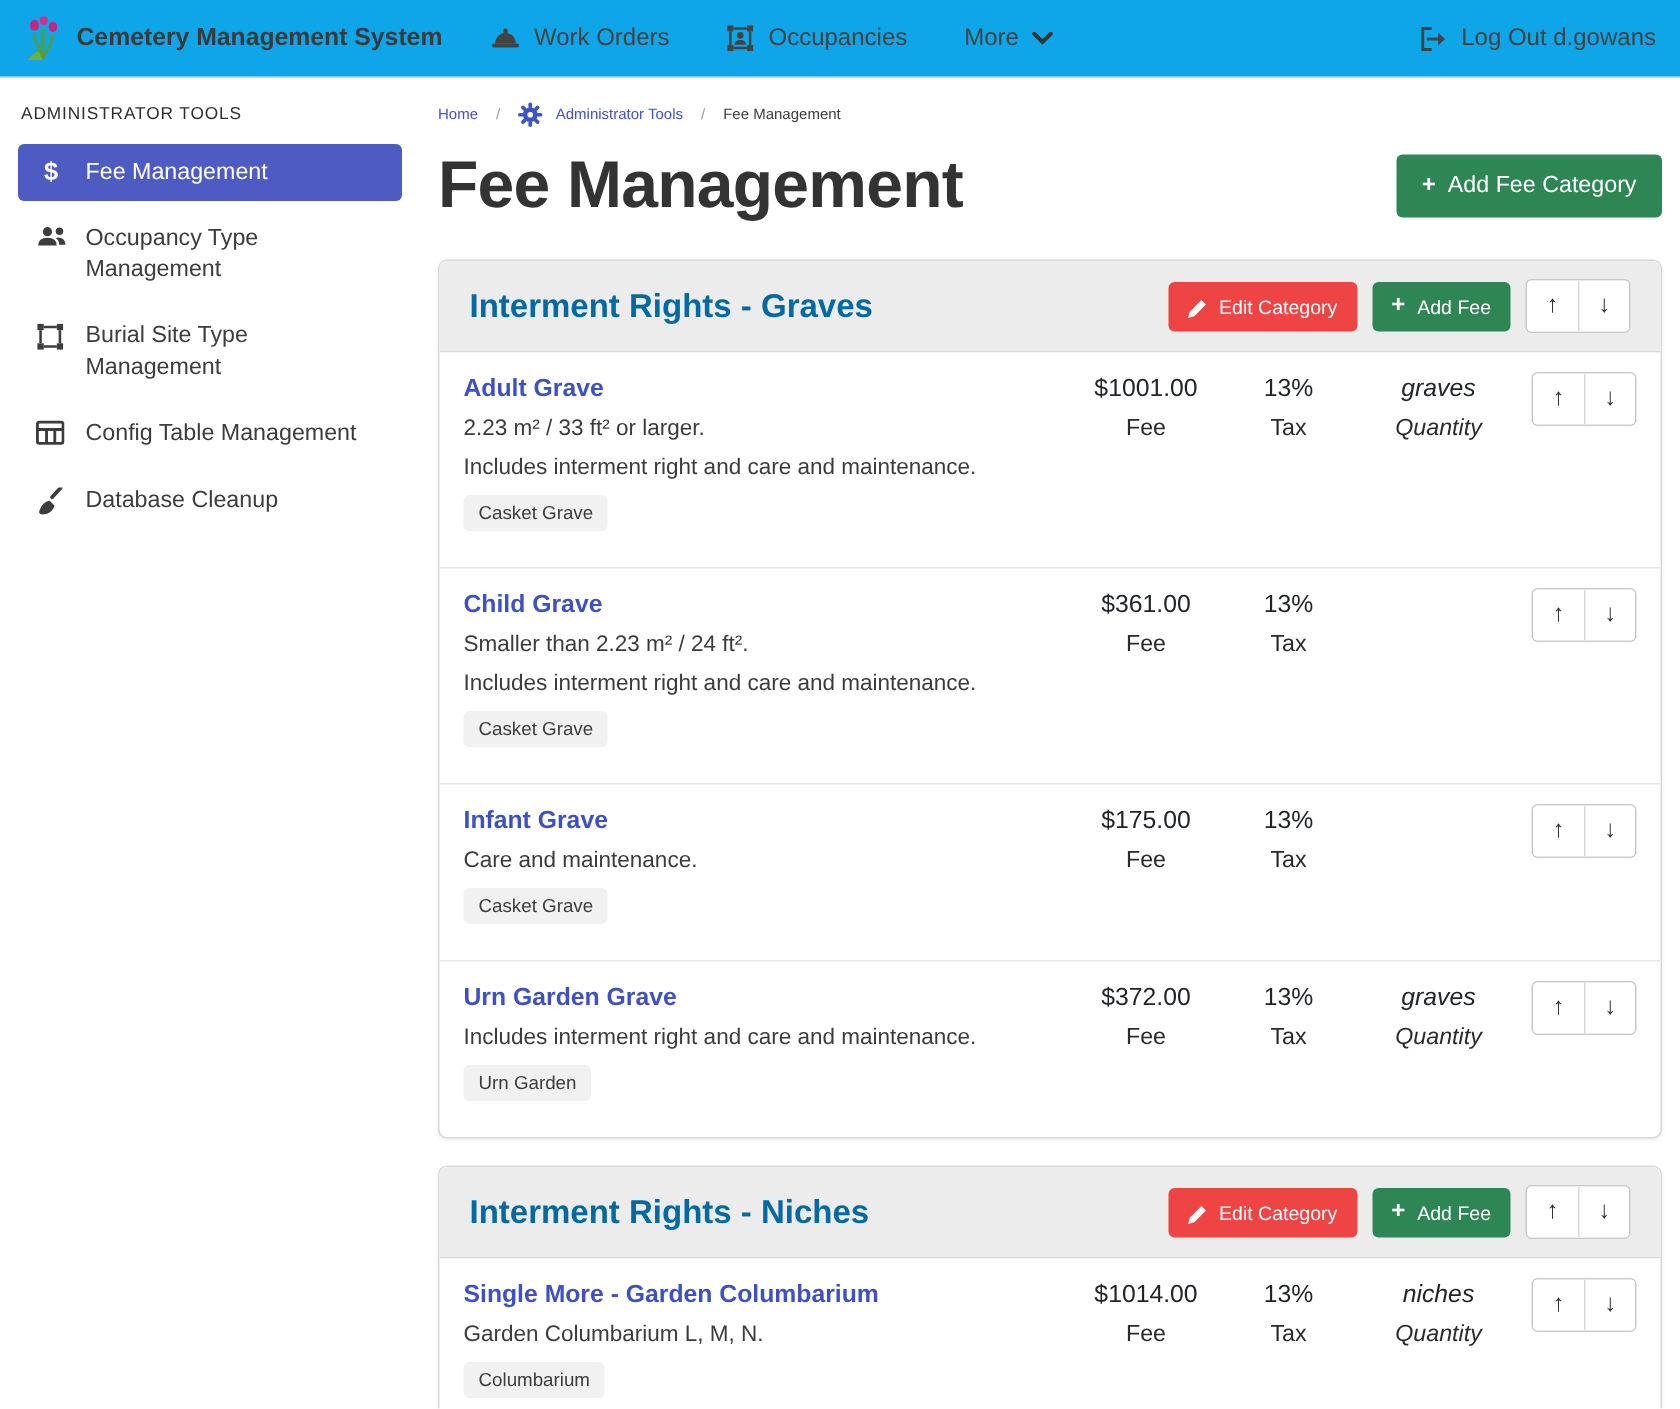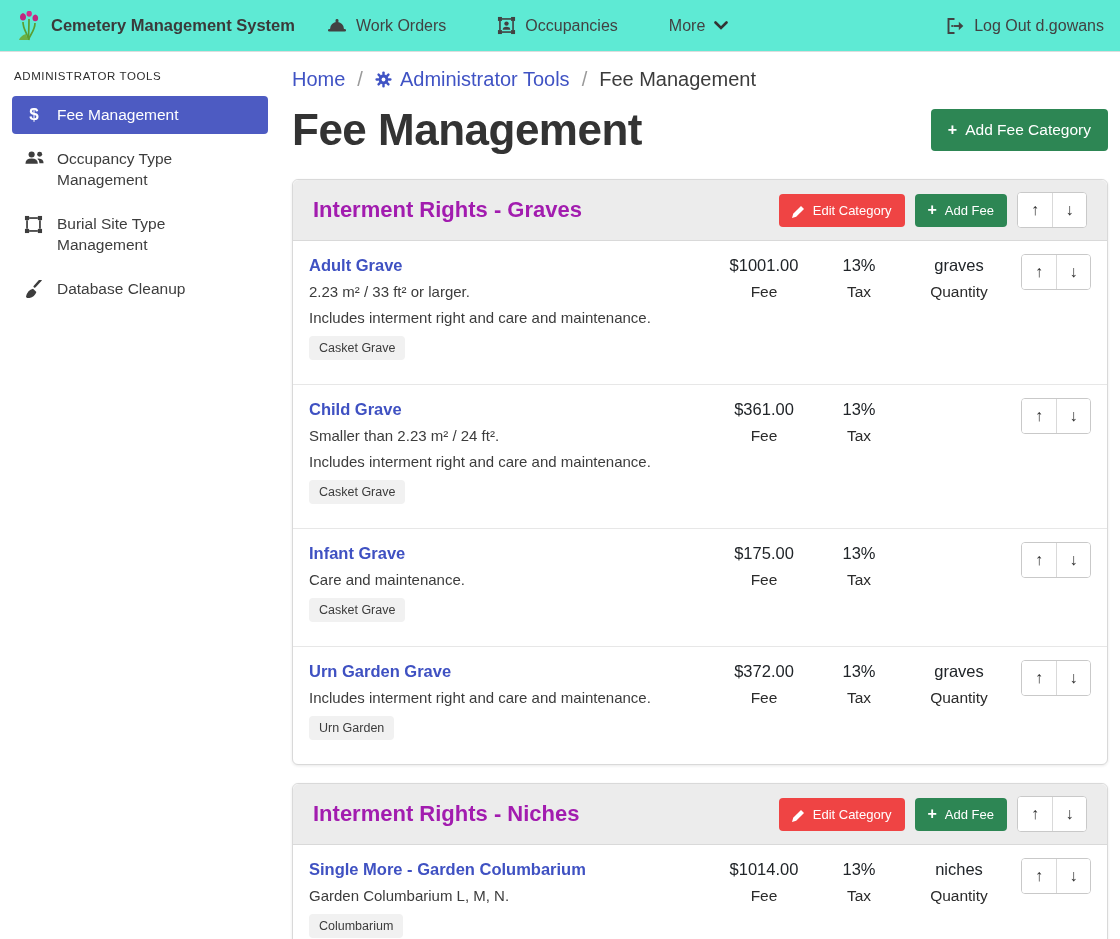--- a/index.html
+++ b/index.html
@@ -2,77 +2,77 @@
 <html><head>
 <meta charset="utf-8">
 <style>
   * { box-sizing: border-box; margin: 0; padding: 0; }
   html,body { width:1120px; height:939px; overflow:hidden; }
   body {
     font-family:"Liberation Sans", sans-serif;
     color:#3c3c3c; background:#fff;
   }
   
-  .navbar{height:52px;background:#5eead4;border-bottom:1px solid #ddd;
+  .navbar{height:52px;background:#0ea5e9;border-bottom:1px solid #ddd;
     display:flex;align-items:center;padding:0 16px;}
   .brand{display:flex;align-items:center;gap:9px;font-weight:bold;
     font-size:16.5px;color:#3a3a3a;cursor:pointer;}
-  .nav-items{display:flex;align-items:center;margin-left:32px;gap:51px;}
+  .nav-items{display:flex;align-items:center;margin-left:32px;gap:38px;}
   .nav-item{display:flex;align-items:center;gap:9px;font-size:16px;color:#424242;cursor:pointer;}
   .nav-right{margin-left:auto;display:flex;align-items:center;gap:9px;
     font-size:16px;color:#424242;cursor:pointer;}
   
   .layout{display:flex;height:887px;}
   .sidebar{width:280px;flex-shrink:0;padding:10px 12px;}
   .sidebar-heading{font-size:11.5px;letter-spacing:.6px;color:#2e2e2e;
     margin:8px 2px 14px;font-weight:400;}
   .side-item{display:flex;align-items:flex-start;gap:13px;padding:9px 12px;
     font-size:15.5px;color:#3d3d3d;border-radius:4px;margin-bottom:6px;
     line-height:1.32;cursor:pointer;}
   .side-item .icn{width:20px;flex-shrink:0;text-align:center;margin-top:1px;}
   .side-item.active{background:#4d5bc2;color:#fff;}
   .dollar-glyph{font-weight:bold;font-size:17px;line-height:1;}
   .main{flex:1;padding:14px 12px 0 12px;overflow:hidden;}
   
-  .breadcrumb{display:flex;align-items:center;gap:12px;font-size:20px;margin:2px 0 14px;}
+  .breadcrumb{display:flex;align-items:center;gap:12px;font-size:10px;margin:2px 0 14px;}
   .crumb-link{color:#4053c4;text-decoration:none;display:flex;align-items:center;gap:8px;cursor:pointer;}
   .crumb-sep{color:#9a9a9a;}
   .crumb-current{color:#3c3c3c;}
   
   .page-head{display:flex;justify-content:space-between;align-items:center;margin-bottom:24px;}
   .page-title{font-size:44px;font-weight:600;color:#333;letter-spacing:-.5px;}
   .btn{border:none;border-radius:4px;color:#fff;display:inline-flex;align-items:center;
     gap:8px;cursor:pointer;font-family:inherit;}
   .btn-add-category{background:#2d8654;font-size:15.5px;padding:12px 17px;}
   .btn-teal{background:#ef4444;font-size:13px;padding:9px 13px;align-items:flex-end;}
   .btn-green{background:#2d8654;font-size:13px;padding:9px 13px;}
   .plus-glyph{font-size:16px;font-weight:bold;line-height:.8;}
   
   .card{border:1px solid #d9d9d9;border-radius:6px;background:#fff;
     box-shadow:0 1px 3px rgba(0,0,0,.09);margin-bottom:18px;}
   .card-header{background:#ececec;border-bottom:1px solid #d9d9d9;
     border-radius:6px 6px 0 0;padding:12px 20px;display:flex;align-items:center;}
-  .card-title{font-size:22px;font-weight:600;color:#a21caf;flex:1;}
+  .card-title{font-size:22px;font-weight:600;color:#0369a1;flex:1;}
   .header-actions{display:flex;gap:10px;align-items:center;}
   .arrow-group{display:inline-flex;border:1px solid #c9c9c9;border-radius:4px;
     overflow:hidden;background:#fff;}
   .arrow-btn{width:34px;height:34px;background:#fff;border:none;font-size:16px;
     color:#333;cursor:pointer;font-family:inherit;line-height:1;}
   .arrow-btn + .arrow-btn{border-left:1px solid #d9d9d9;}
   
   .fee-row{display:flex;padding:13px 16px 24px;border-bottom:1px solid #e7e7e7;align-items:flex-start;}
   .fee-row:last-child{border-bottom:none;}
   .fee-main{flex:1;padding-right:8px;}
   .fee-name{font-size:16.5px;font-weight:bold;color:#3f51c2;text-decoration:none;
     display:inline-block;margin:2px 0 8px;cursor:pointer;}
   .fee-desc{font-size:15px;color:#3c3c3c;margin-bottom:9px;}
   .badge{display:inline-block;background:#f1f1f1;border-radius:4px;padding:5px 10px;
     font-size:12.5px;color:#3c3c3c;margin-top:1px;}
   .fee-col{text-align:center;padding-top:2px;}
-  .col-fee{width:100px;} .col-tax{width:90px;} .col-qty{width:110px;}
+  .col-fee{width:100px;} .col-tax{width:90px;} .col-qty{width:110px;font-style:italic;}
   .col-value{font-size:16.5px;color:#212529;margin-bottom:8px;}
   .col-label{font-size:15.5px;color:#2b2b2b;}
   .fee-arrows{width:77px;display:flex;justify-content:flex-end;}
   svg{display:block;}
 </style>
 </head>
 <body>
 
 <div class="navbar">
   <div class="brand">
@@ -182,20 +182,31 @@
             <line x1="5.4" y1="3.2" x2="14.6" y2="3.2"></line>
               <line x1="5.4" y1="16.8" x2="14.6" y2="16.8"></line>
             <line x1="3.2" y1="5.4" x2="3.2" y2="14.6"></line>
               <line x1="16.8" y1="5.4" x2="16.8" y2="14.6"></line>
           </g>
         </svg>
       </span>
       <span>Burial Site Type Management</span>
     </div>
 
+    <div class="side-item">
+      <span class="icn">
+        <svg width="19" height="17" viewBox="0 0 20 17">
+          <rect x="1" y="1" width="18" height="15" rx="1.5" fill="none" stroke="#3d3d3d" stroke-width="2"></rect>
+          <line x1="1" y1="6.2" x2="19" y2="6.2" stroke="#3d3d3d" stroke-width="2"></line>
+          <line x1="7.4" y1="6.2" x2="7.4" y2="16" stroke="#3d3d3d" stroke-width="2"></line>
+          <line x1="13.2" y1="6.2" x2="13.2" y2="16" stroke="#3d3d3d" stroke-width="2"></line>
+        </svg>
+      </span>
+      <span>Config Table Management</span>
+    </div>
 
     <div class="side-item">
       <span class="icn">
         <svg width="20" height="18" viewBox="0 0 20 18" fill="#3d3d3d">
           <rect x="12.2" y="-2.2" width="2.5" height="11" rx="1.2" transform="rotate(42 13.5 3.5)"></rect>
           <path d="M2 16.5 q1.6-6.5 7-7.8 l3.4 3.4 q-1.8 5.3-7.6 6 q-2.4 .3-2.8-1.6z"></path>
         </svg>
       </span>
       <span>Database Cleanup</span>
     </div>

